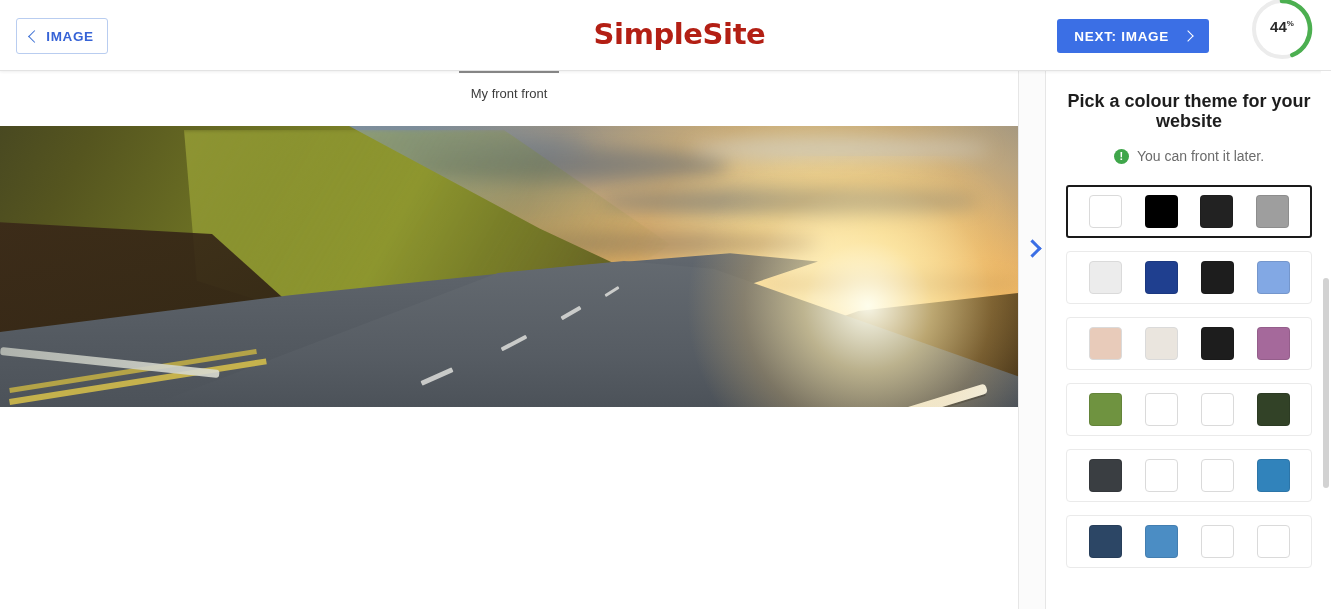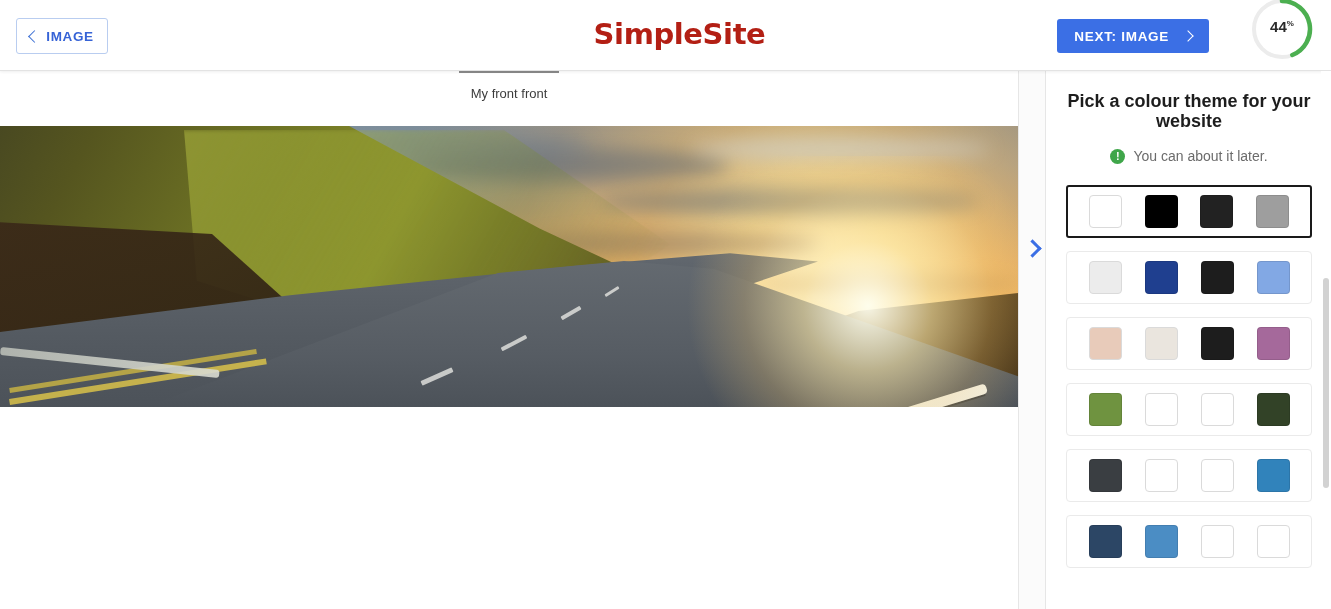--- a/index.html
+++ b/index.html
@@ -530,21 +530,21 @@
   <div class="gap-strip"></div>
   <div class="expander">
     <span class="chev-r2"></span>
   </div>
 
   <div class="panel">
     <div class="panel-title">Pick a colour theme for your website</div>
 
     <div class="panel-note">
       <span class="info-icon">!</span>
-      <span class="note-txt">You can about it later.</span>
+      <span class="note-txt">You can front it later.</span>
     </div>
 
     <div class="themes">
         <div class="theme-row selected">
           <div class="swatch light" style="background: rgb(255, 255, 255);"></div>
           <div class="swatch" style="background: rgb(0, 0, 0);"></div>
           <div class="swatch" style="background: rgb(34, 34, 34);"></div>
           <div class="swatch" style="background: rgb(158, 158, 158);"></div>
         </div>
         <div class="theme-row">

